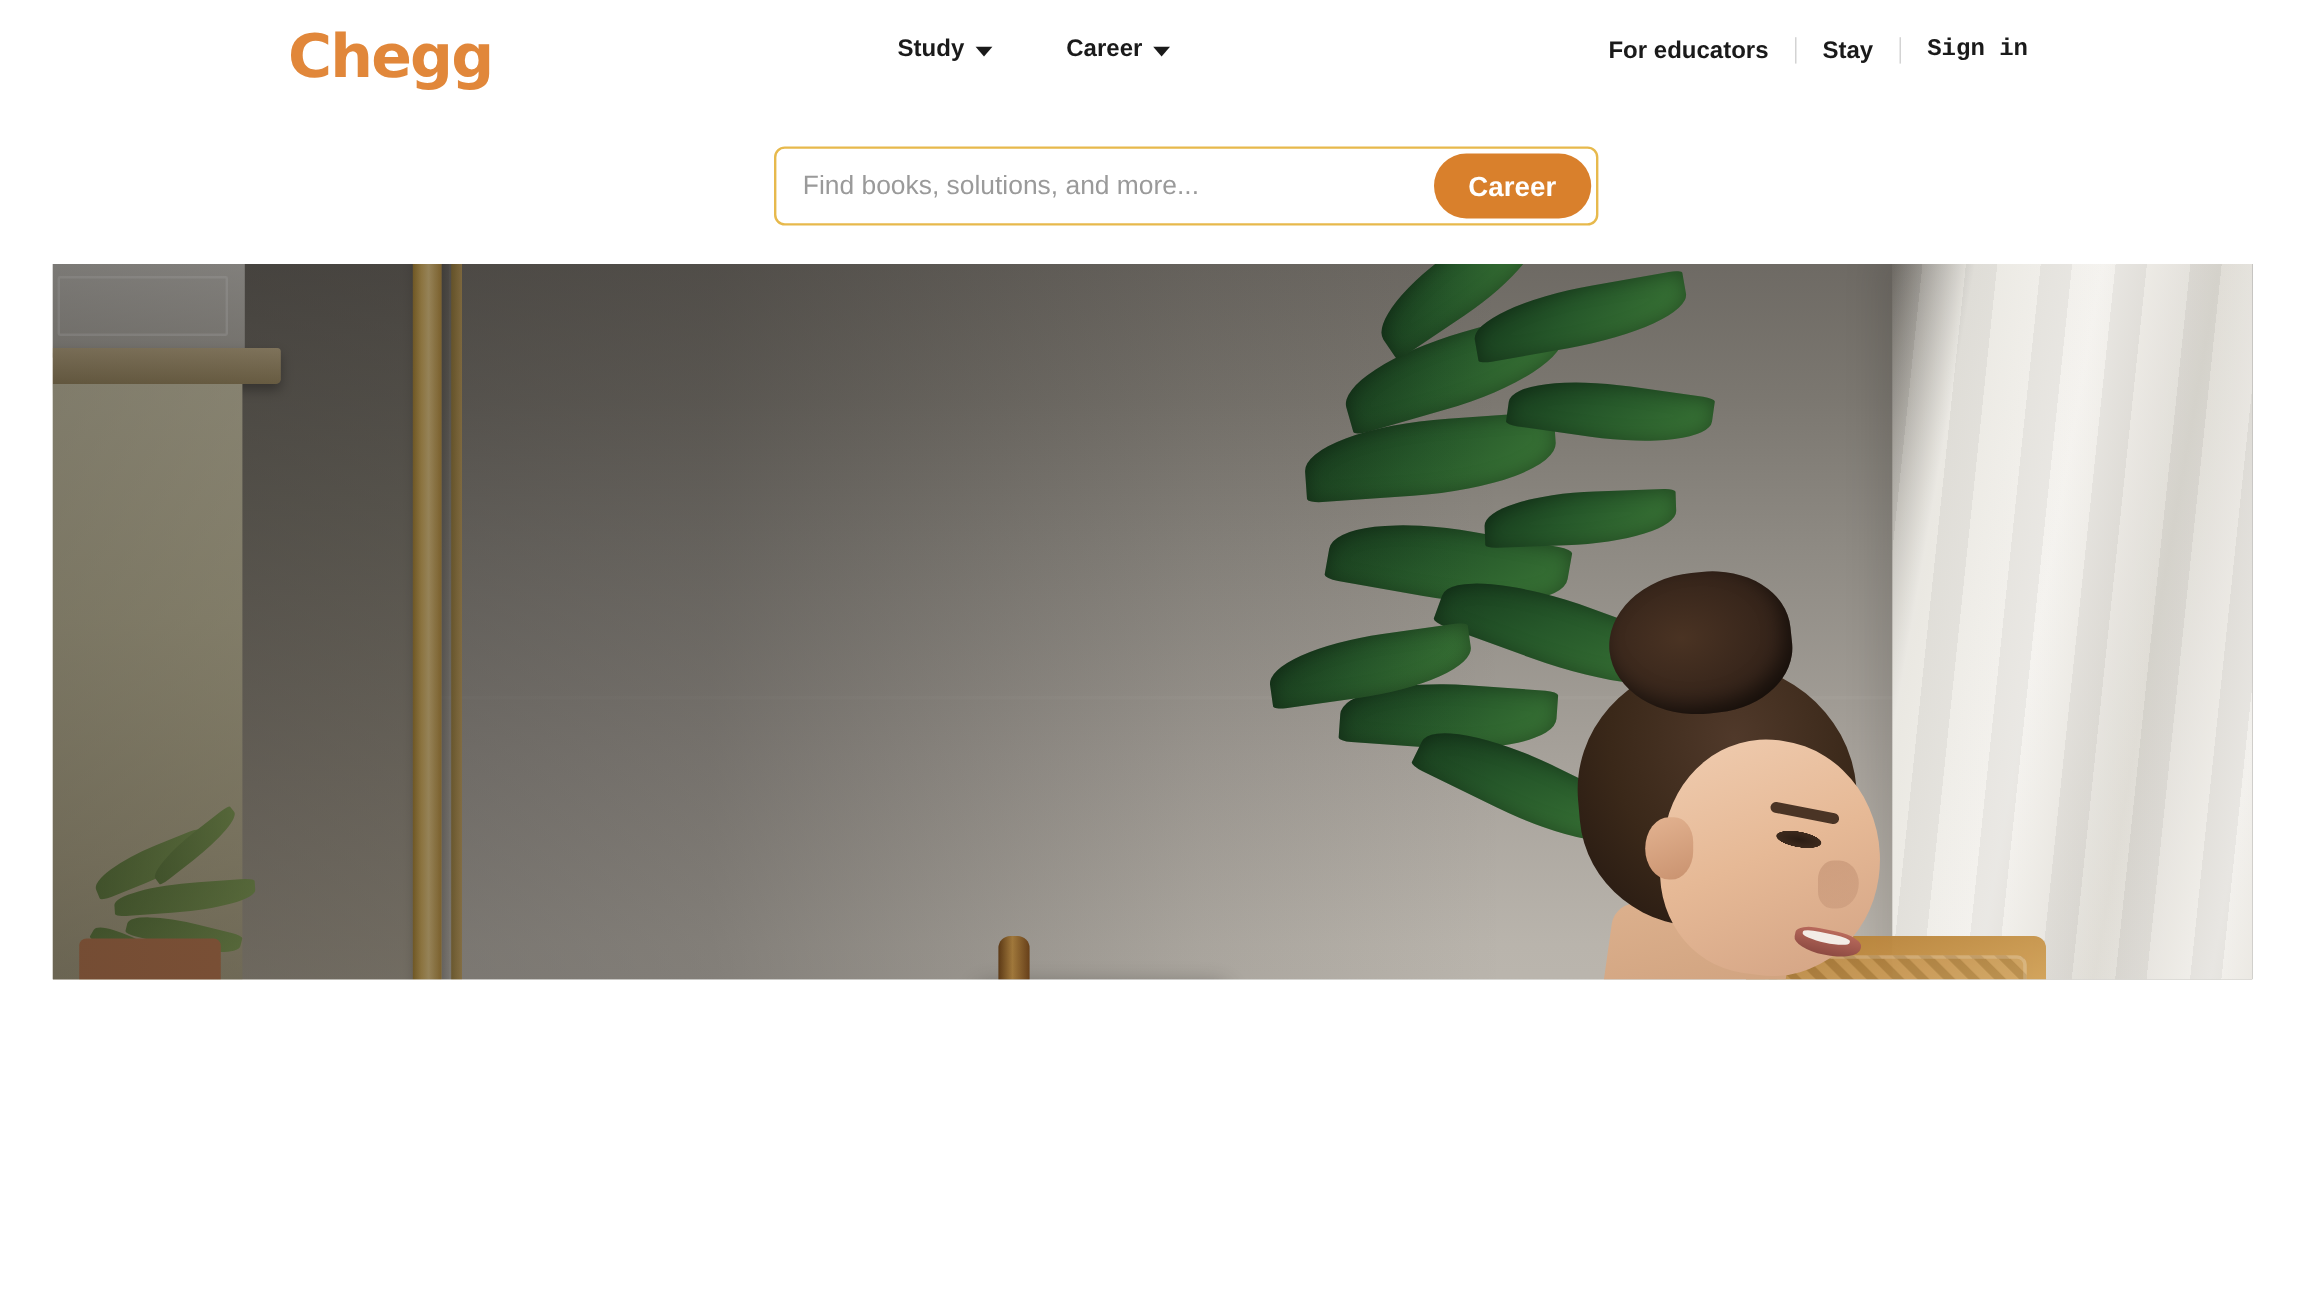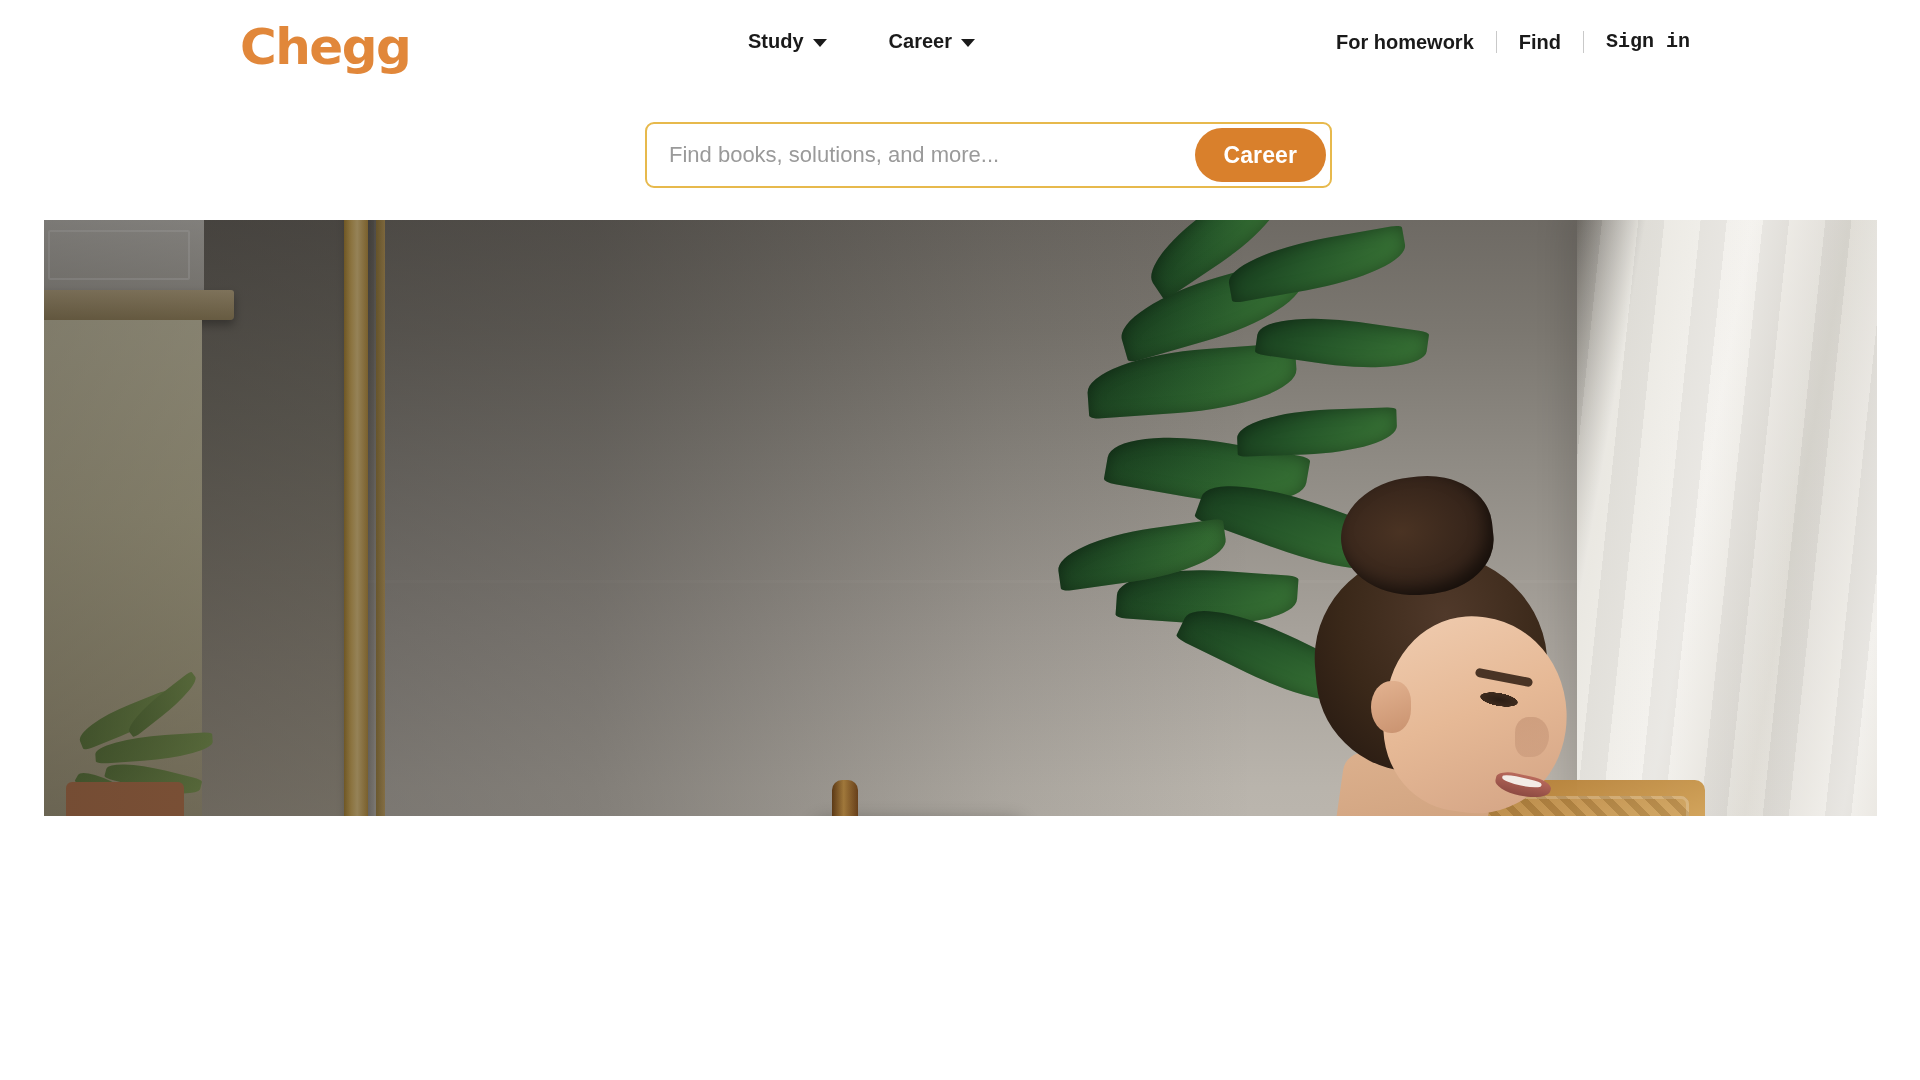--- a/index.html
+++ b/index.html
@@ -626,23 +626,23 @@
         <span>Study</span>
         <span class="caret"></span>
       </div>
       <div class="nav-drop">
         <span>Career</span>
         <span class="caret"></span>
       </div>
     </nav>
 
     <nav id="right-nav">
-      <div class="right-link">For homework</div>
+      <div class="right-link">For educators</div>
       <div class="vsep"></div>
-      <div class="right-link">Find</div>
+      <div class="right-link">Stay</div>
       <div class="vsep"></div>
       <div class="right-link">Sign in</div>
     </nav>
   </div>
 
   <div id="search-wrap">
     <div id="search-box">
       <input id="search-input" type="text" placeholder="Find books, solutions, and more..." style="">
       <button id="search-button">Career</button>
     </div>

